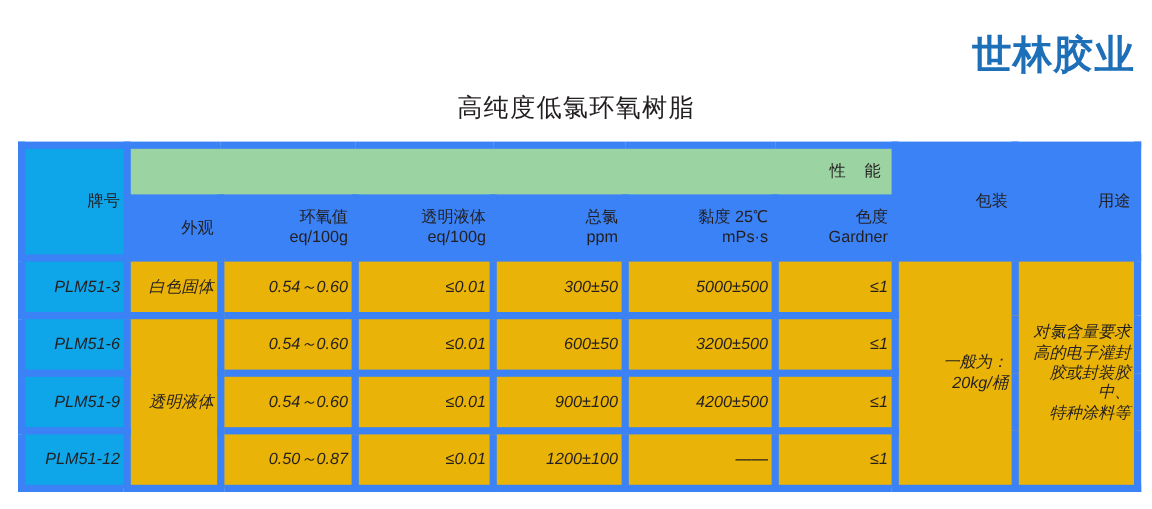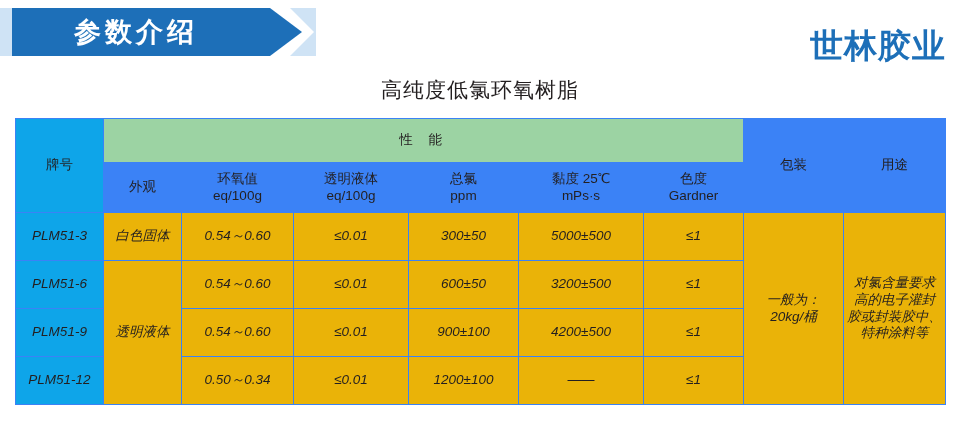--- a/index.html
+++ b/index.html
@@ -93,22 +93,22 @@
   .table-wrap {
     width: 930px;
     margin: 0 auto;
   }
   table.spec {
     border-collapse: collapse;
     width: 930px;
     table-layout: fixed;
   }
   table.spec td, table.spec th {
-    border: 1px solid #3b82f6;
-    text-align: center;
+    border: 6px solid #3b82f6;
+    text-align: right;
     vertical-align: middle;
     font-size: 13.5px;
     color: #231f20;
     font-weight: normal;
     padding: 2px 3px;
     line-height: 1.25;
   }
   .head-green {
     background: #9cd3a3;
     font-weight: bold;
@@ -134,27 +134,20 @@
   .r1 { height: 44px; }
   .r2 { height: 50px; }
   .body-row { height: 48px; font-style: italic; }
   .nowrap { white-space: nowrap; }
   .multi { line-height: 1.45; }
 </style>
 </head>
 <body>
 
 <div class="header">
-  <div class="banner-wrap">
-    <div class="banner-accent"></div>
-    <div class="banner-main">
-      <div class="banner-title">参数介绍</div>
-    </div>
-    <div class="banner-notch"></div>
-  </div>
   <div class="brand">世林胶业</div>
 </div>
 
 <div class="doc-title">高纯度低氯环氧树脂</div>
 
 <div class="table-wrap">
   <table class="spec">
     <colgroup>
       <col style="width:88px">
       <col style="width:78px">
@@ -231,21 +224,21 @@
         <td class="brand-col">PLM51-9</td>
         <td class="data nowrap">0.54～0.60</td>
         <td class="data">≤0.01</td>
         <td class="data">900±100</td>
         <td class="data">4200±500</td>
         <td class="data">≤1</td>
       </tr>
 
       <tr class="body-row">
         <td class="brand-col">PLM51-12</td>
-        <td class="data nowrap">0.50～0.34</td>
+        <td class="data nowrap">0.50～0.87</td>
         <td class="data">≤0.01</td>
         <td class="data">1200±100</td>
         <td class="data">——</td>
         <td class="data">≤1</td>
       </tr>
     </tbody>
   </table>
 </div>
 
 </body></html>

